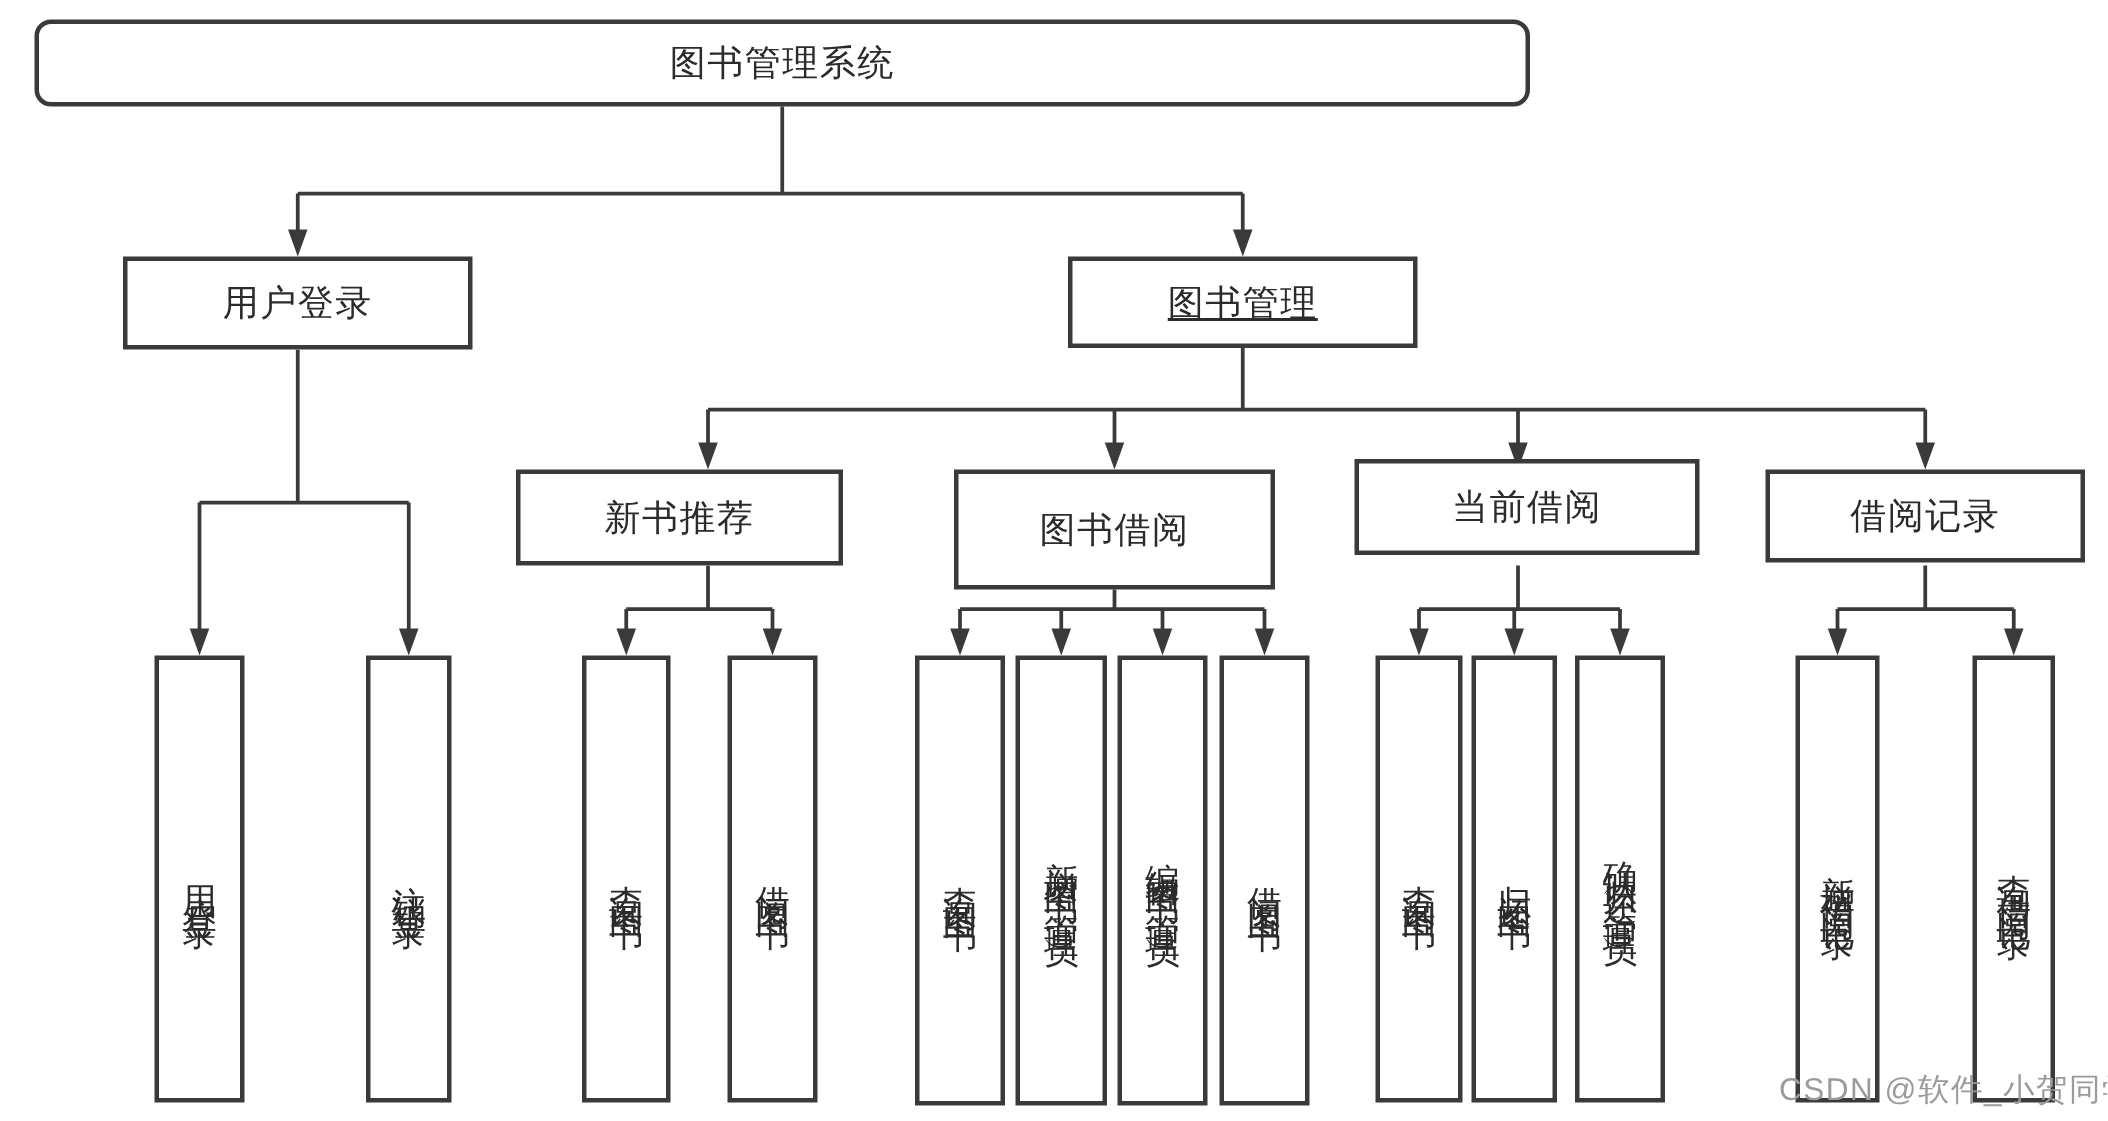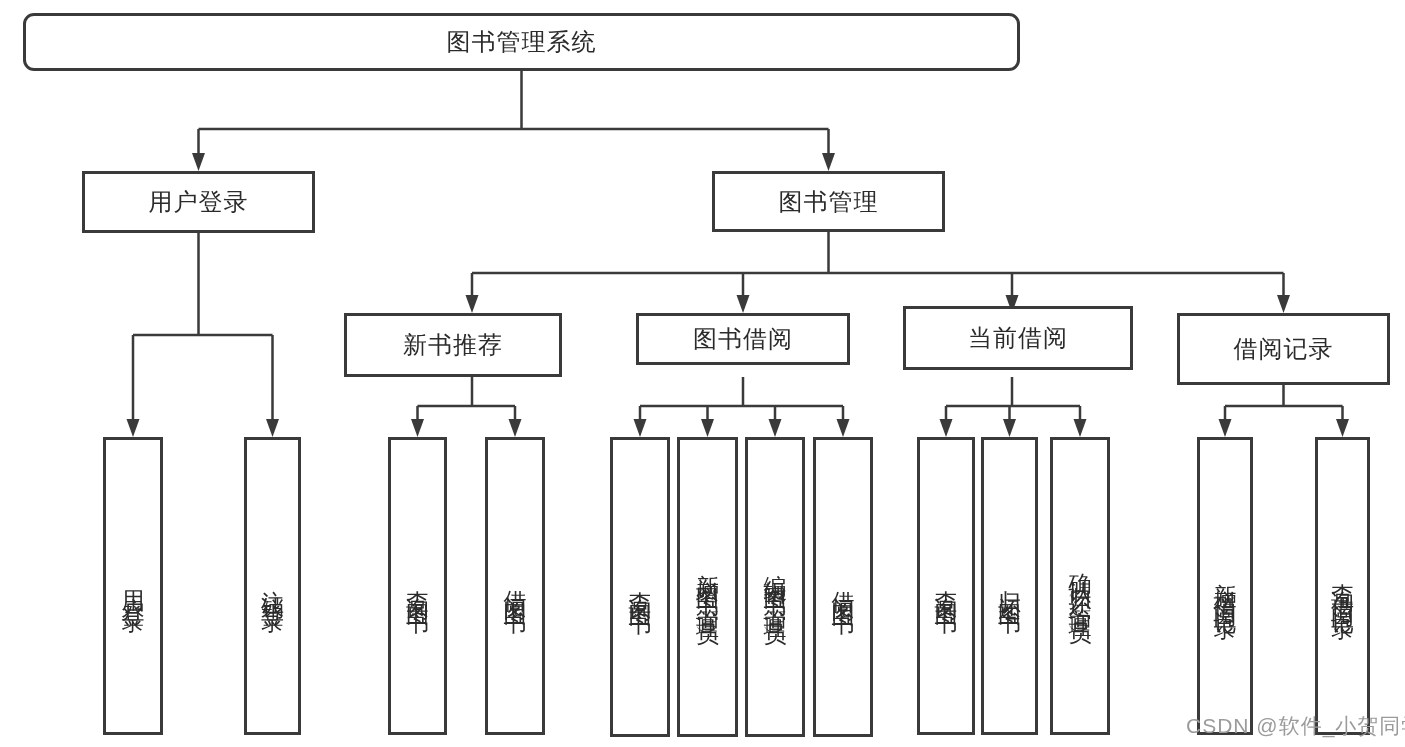--- a/index.html
+++ b/index.html
@@ -59,34 +59,34 @@
     </g>
   </svg>
 
   <div class="node hnode" style="left:23px;top:13px;width:997px;height:58px;border-radius:11px;">
     <span>图书管理系统</span>
   </div>
 
   <div class="node hnode" style="left:82px;top:171px;width:233px;height:62px;">
     <span>用户登录</span>
   </div>
-  <div class="node hnode" style="left:712px;top:171px;width:233px;height:61px;">
+  <div class="node hnode" style="left:712px;top:171px;width:233px;height:61px;text-decoration:underline;">
     <span>图书管理</span>
   </div>
 
   <div class="node hnode" style="left:344px;top:313px;width:218px;height:64px;">
     <span>新书推荐</span>
   </div>
-  <div class="node hnode" style="left:636px;top:313px;width:214px;height:52px;">
+  <div class="node hnode" style="left:636px;top:313px;width:214px;height:80px;">
     <span>图书借阅</span>
   </div>
   <div class="node hnode" style="left:903px;top:306px;width:230px;height:64px;">
     <span>当前借阅</span>
   </div>
-  <div class="node hnode" style="left:1177px;top:313px;width:213px;height:72px;">
+  <div class="node hnode" style="left:1177px;top:313px;width:213px;height:62px;">
     <span>借阅记录</span>
   </div>
 
   <div class="node vnode" style="left:103px;top:437px;width:60px;height:298px;">
     <span class="vtext">用户登录</span>
   </div>
   <div class="node vnode" style="left:244px;top:437px;width:57px;height:298px;">
     <span class="vtext">注销登录</span>
   </div>
 

